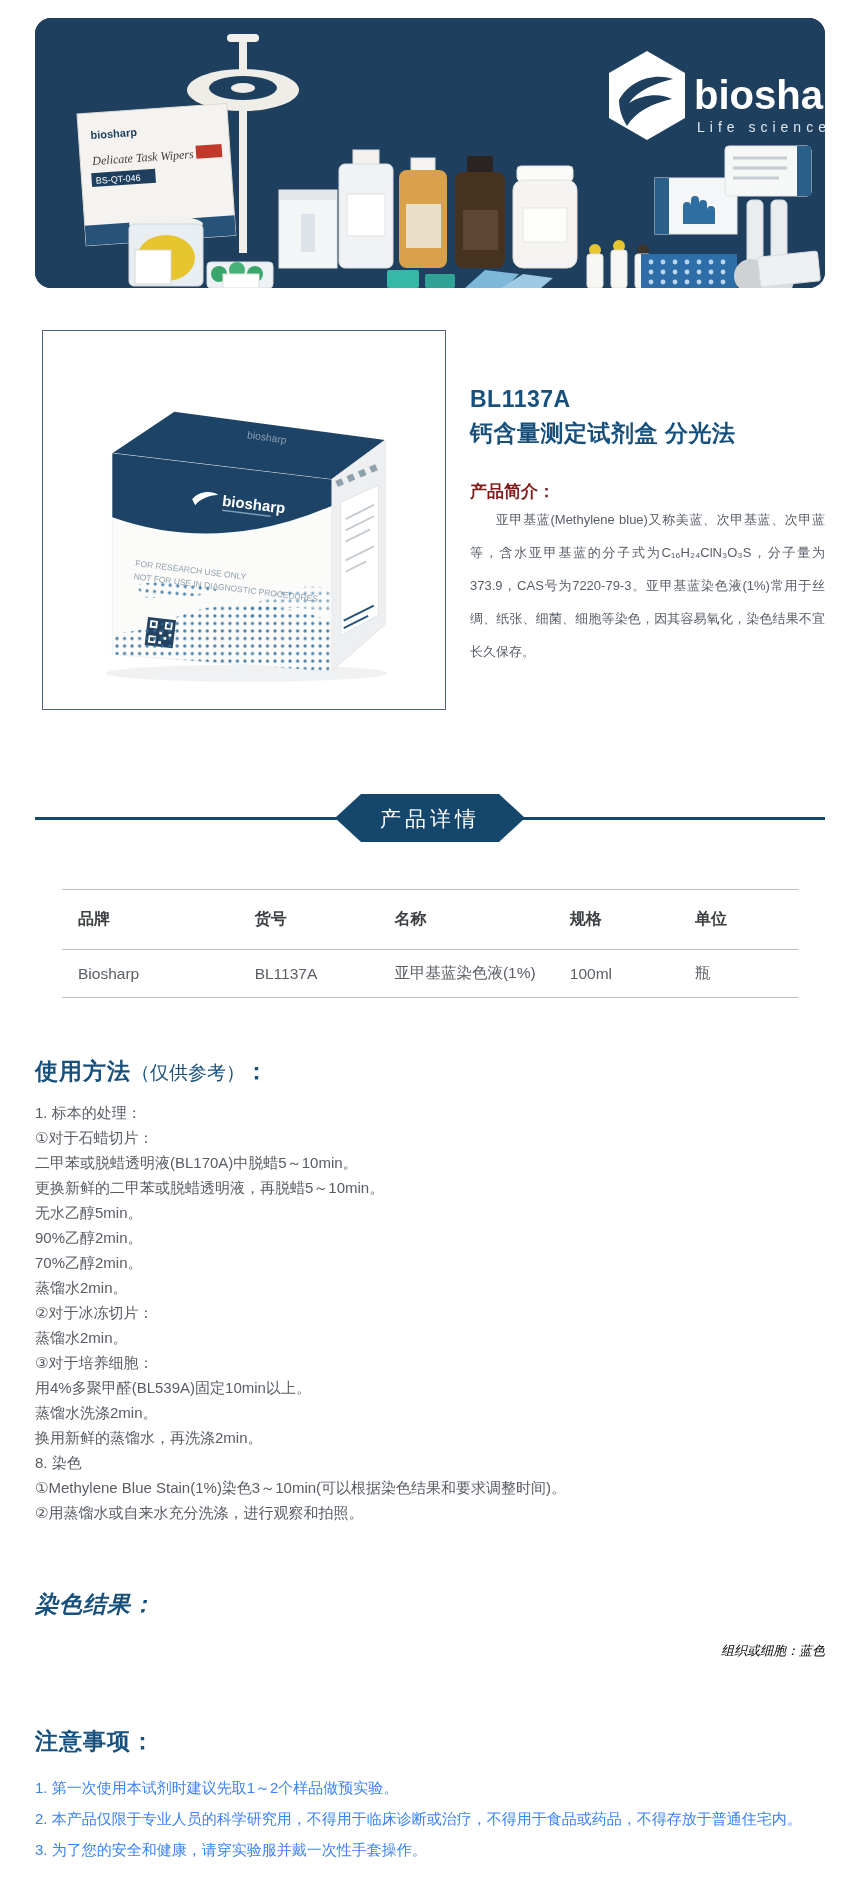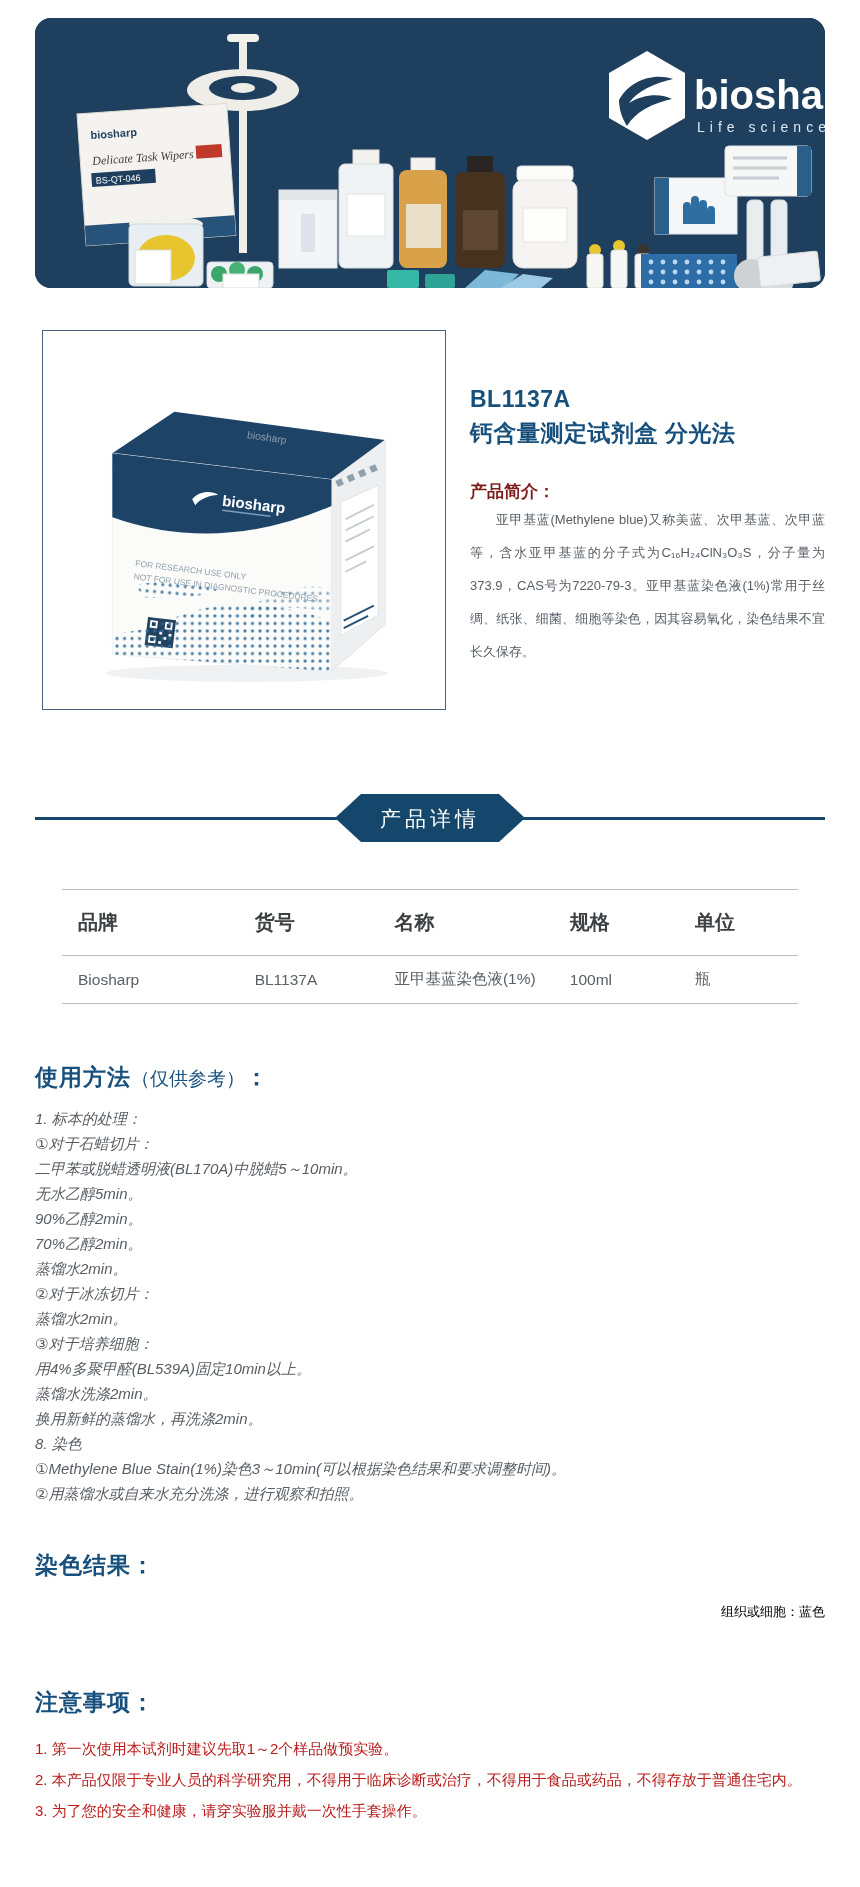--- a/index.html
+++ b/index.html
@@ -30,36 +30,36 @@
   
   .divider { position:relative; margin-top:84px; height:48px; }
   .divider-line { position:absolute; top:23px; left:0; right:0; border-top:3px solid #15466b; }
   .divider-badge { position:absolute; left:50%; top:0; transform:translateX(-50%); }
 
   
   .spec-table { margin:47px 27px 0; }
   table { width:100%; border-collapse:collapse; }
   thead tr { border-top:1px solid #bcbfc1; border-bottom:1px solid #bcbfc1; }
   tbody tr { border-bottom:1px solid #bcbfc1; }
-  th { font-size:20px; color:#3c4043; font-weight:bold; text-align:left; padding:19px 0 19px 16px; }
+  th { font-size:16px; color:#3c4043; font-weight:bold; text-align:left; padding:19px 0 19px 16px; }
   td { font-size:15.5px; color:#5a6066; padding:13px 0 13px 16px; }
   th.c, td.c { padding-left:0; }
   col.w1{width:24%} col.w2{width:19%} col.w3{width:26%} col.w4{width:17%} col.w5{width:14%}
 
   
   .section-heading { font-size:23px; font-weight:bold; color:#17507c; letter-spacing:1px; }
   .usage { margin-top:58px; }
   .usage-note { font-size:19px; font-weight:normal; letter-spacing:0; }
   .usage-steps { margin-top:13px; }
-  .usage-steps > div { font-size:15px; line-height:25px; color:#575d63;font-style:italic; }
-  .result { margin-top:44px; }
+  .usage-steps > div { font-size:15px; line-height:25px; color:#575d63; }
+  .result { margin-top:64px;font-style:italic; }
   .result-text { margin-top:22px; font-size:13px; color:#000000;text-align:right; }
   .notice { margin-top:66px; }
   .notice-items { margin-top:15px; }
-  .notice-items > div { font-size:15px; line-height:31px; color:#b91c1c; }
+  .notice-items > div { font-size:15px; line-height:31px; color:#3b82f6; }
 </style>
 </head>
 <body>
 
 <div class="page">
 
   <div class="banner">
     <svg viewBox="0 0 790 270" preserveAspectRatio="xMidYMid slice">
       <rect x="0" y="0" width="790" height="270" fill="#1e3f5e"></rect>
 
@@ -328,20 +328,21 @@
   </div>
 
   <div class="usage">
     <div class="section-heading">
       <span>使用方法</span><span class="usage-note">（仅供参考）</span><span>：</span>
     </div>
     <div class="usage-steps">
         <div>1. 标本的处理：</div>
         <div>①对于石蜡切片：</div>
         <div>二甲苯或脱蜡透明液(BL170A)中脱蜡5～10min。</div>
+        <div>更换新鲜的二甲苯或脱蜡透明液，再脱蜡5～10min。</div>
         <div>无水乙醇5min。</div>
         <div>90%乙醇2min。</div>
         <div>70%乙醇2min。</div>
         <div>蒸馏水2min。</div>
         <div>②对于冰冻切片：</div>
         <div>蒸馏水2min。</div>
         <div>③对于培养细胞：</div>
         <div>用4%多聚甲醛(BL539A)固定10min以上。</div>
         <div>蒸馏水洗涤2min。</div>
         <div>换用新鲜的蒸馏水，再洗涤2min。</div>

